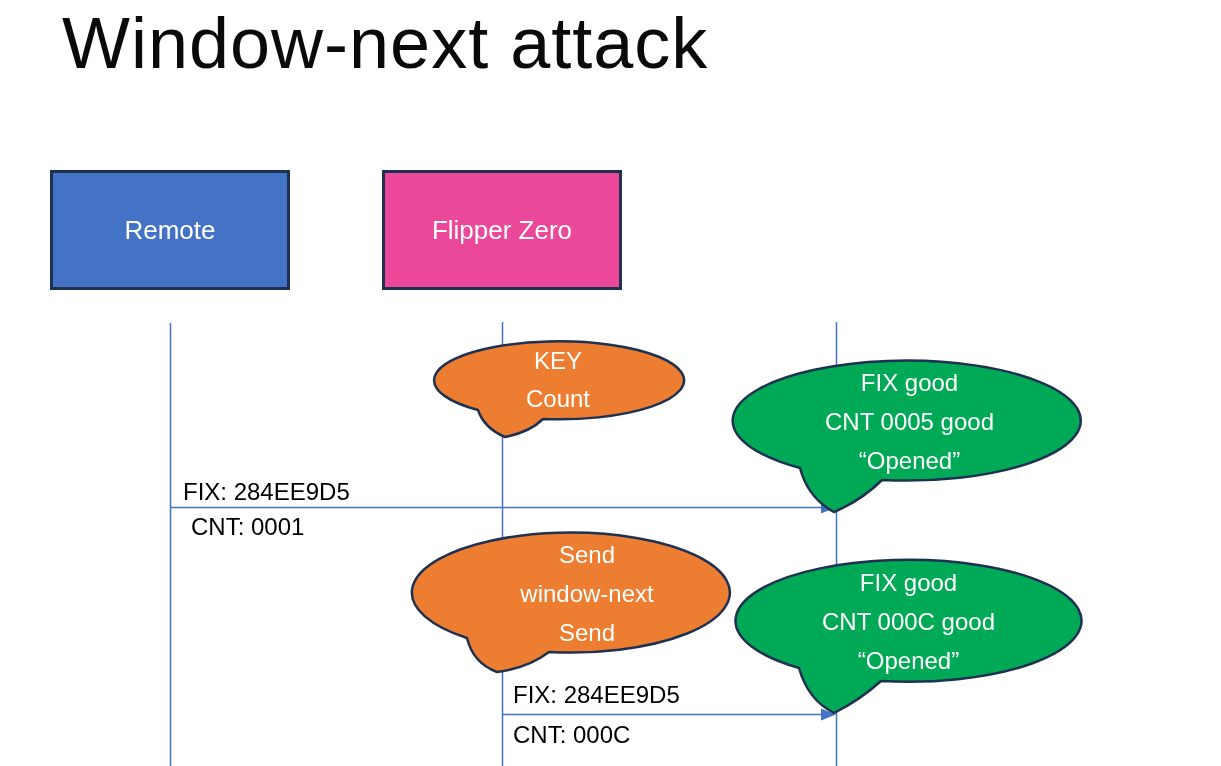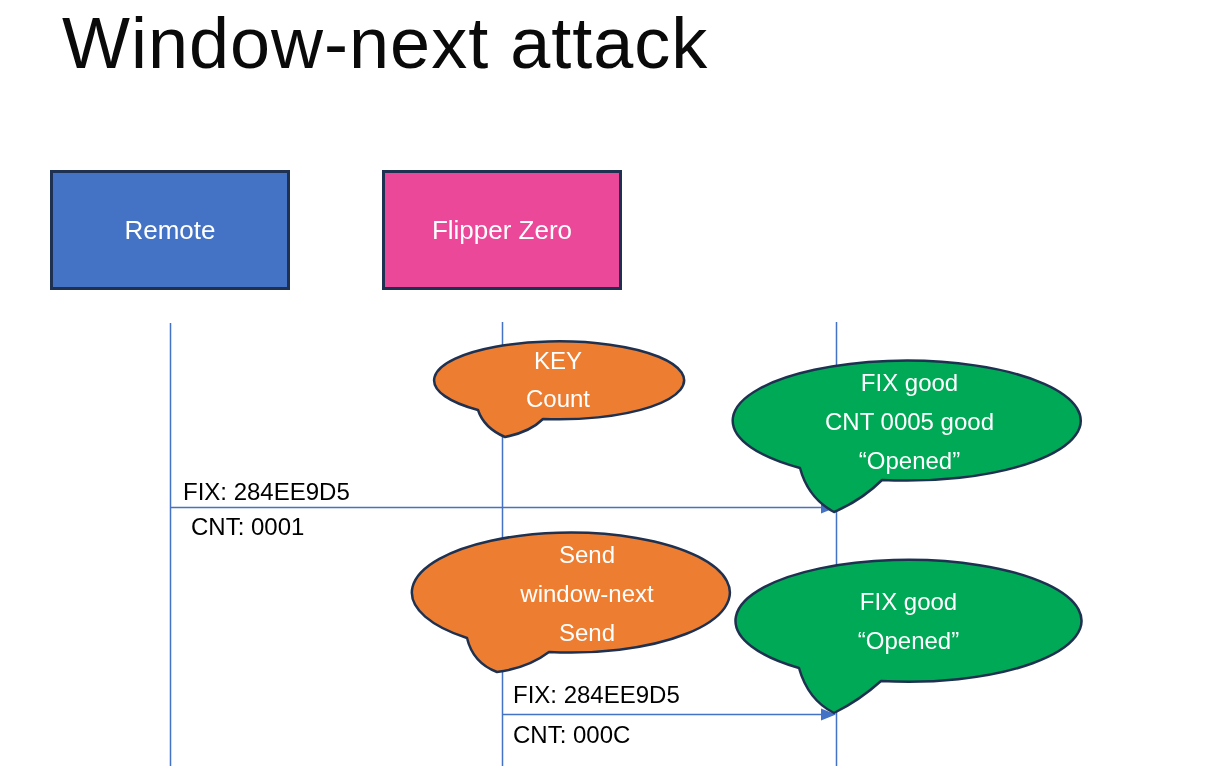--- a/index.html
+++ b/index.html
@@ -81,20 +81,21 @@
     <span>CNT 0005 good</span>
     <span>“Opened”</span>
   </div>
   <div id="bubble-text-3" class="bubble-text">
     <span>Send</span>
     <span>window-next</span>
     <span>Send</span>
   </div>
   <div id="bubble-text-4" class="bubble-text">
     <span>FIX good</span>
+    <span>CNT 000C good</span>
     <span>“Opened”</span>
   </div>
 
   <div id="msg1-label-top" class="msg-label">FIX: 284EE9D5</div>
   <div id="msg1-label-bottom" class="msg-label">CNT: 0001</div>
   <div id="msg2-label-top" class="msg-label">FIX: 284EE9D5</div>
   <div id="msg2-label-bottom" class="msg-label">CNT: 000C</div>
 
 </div>
 

